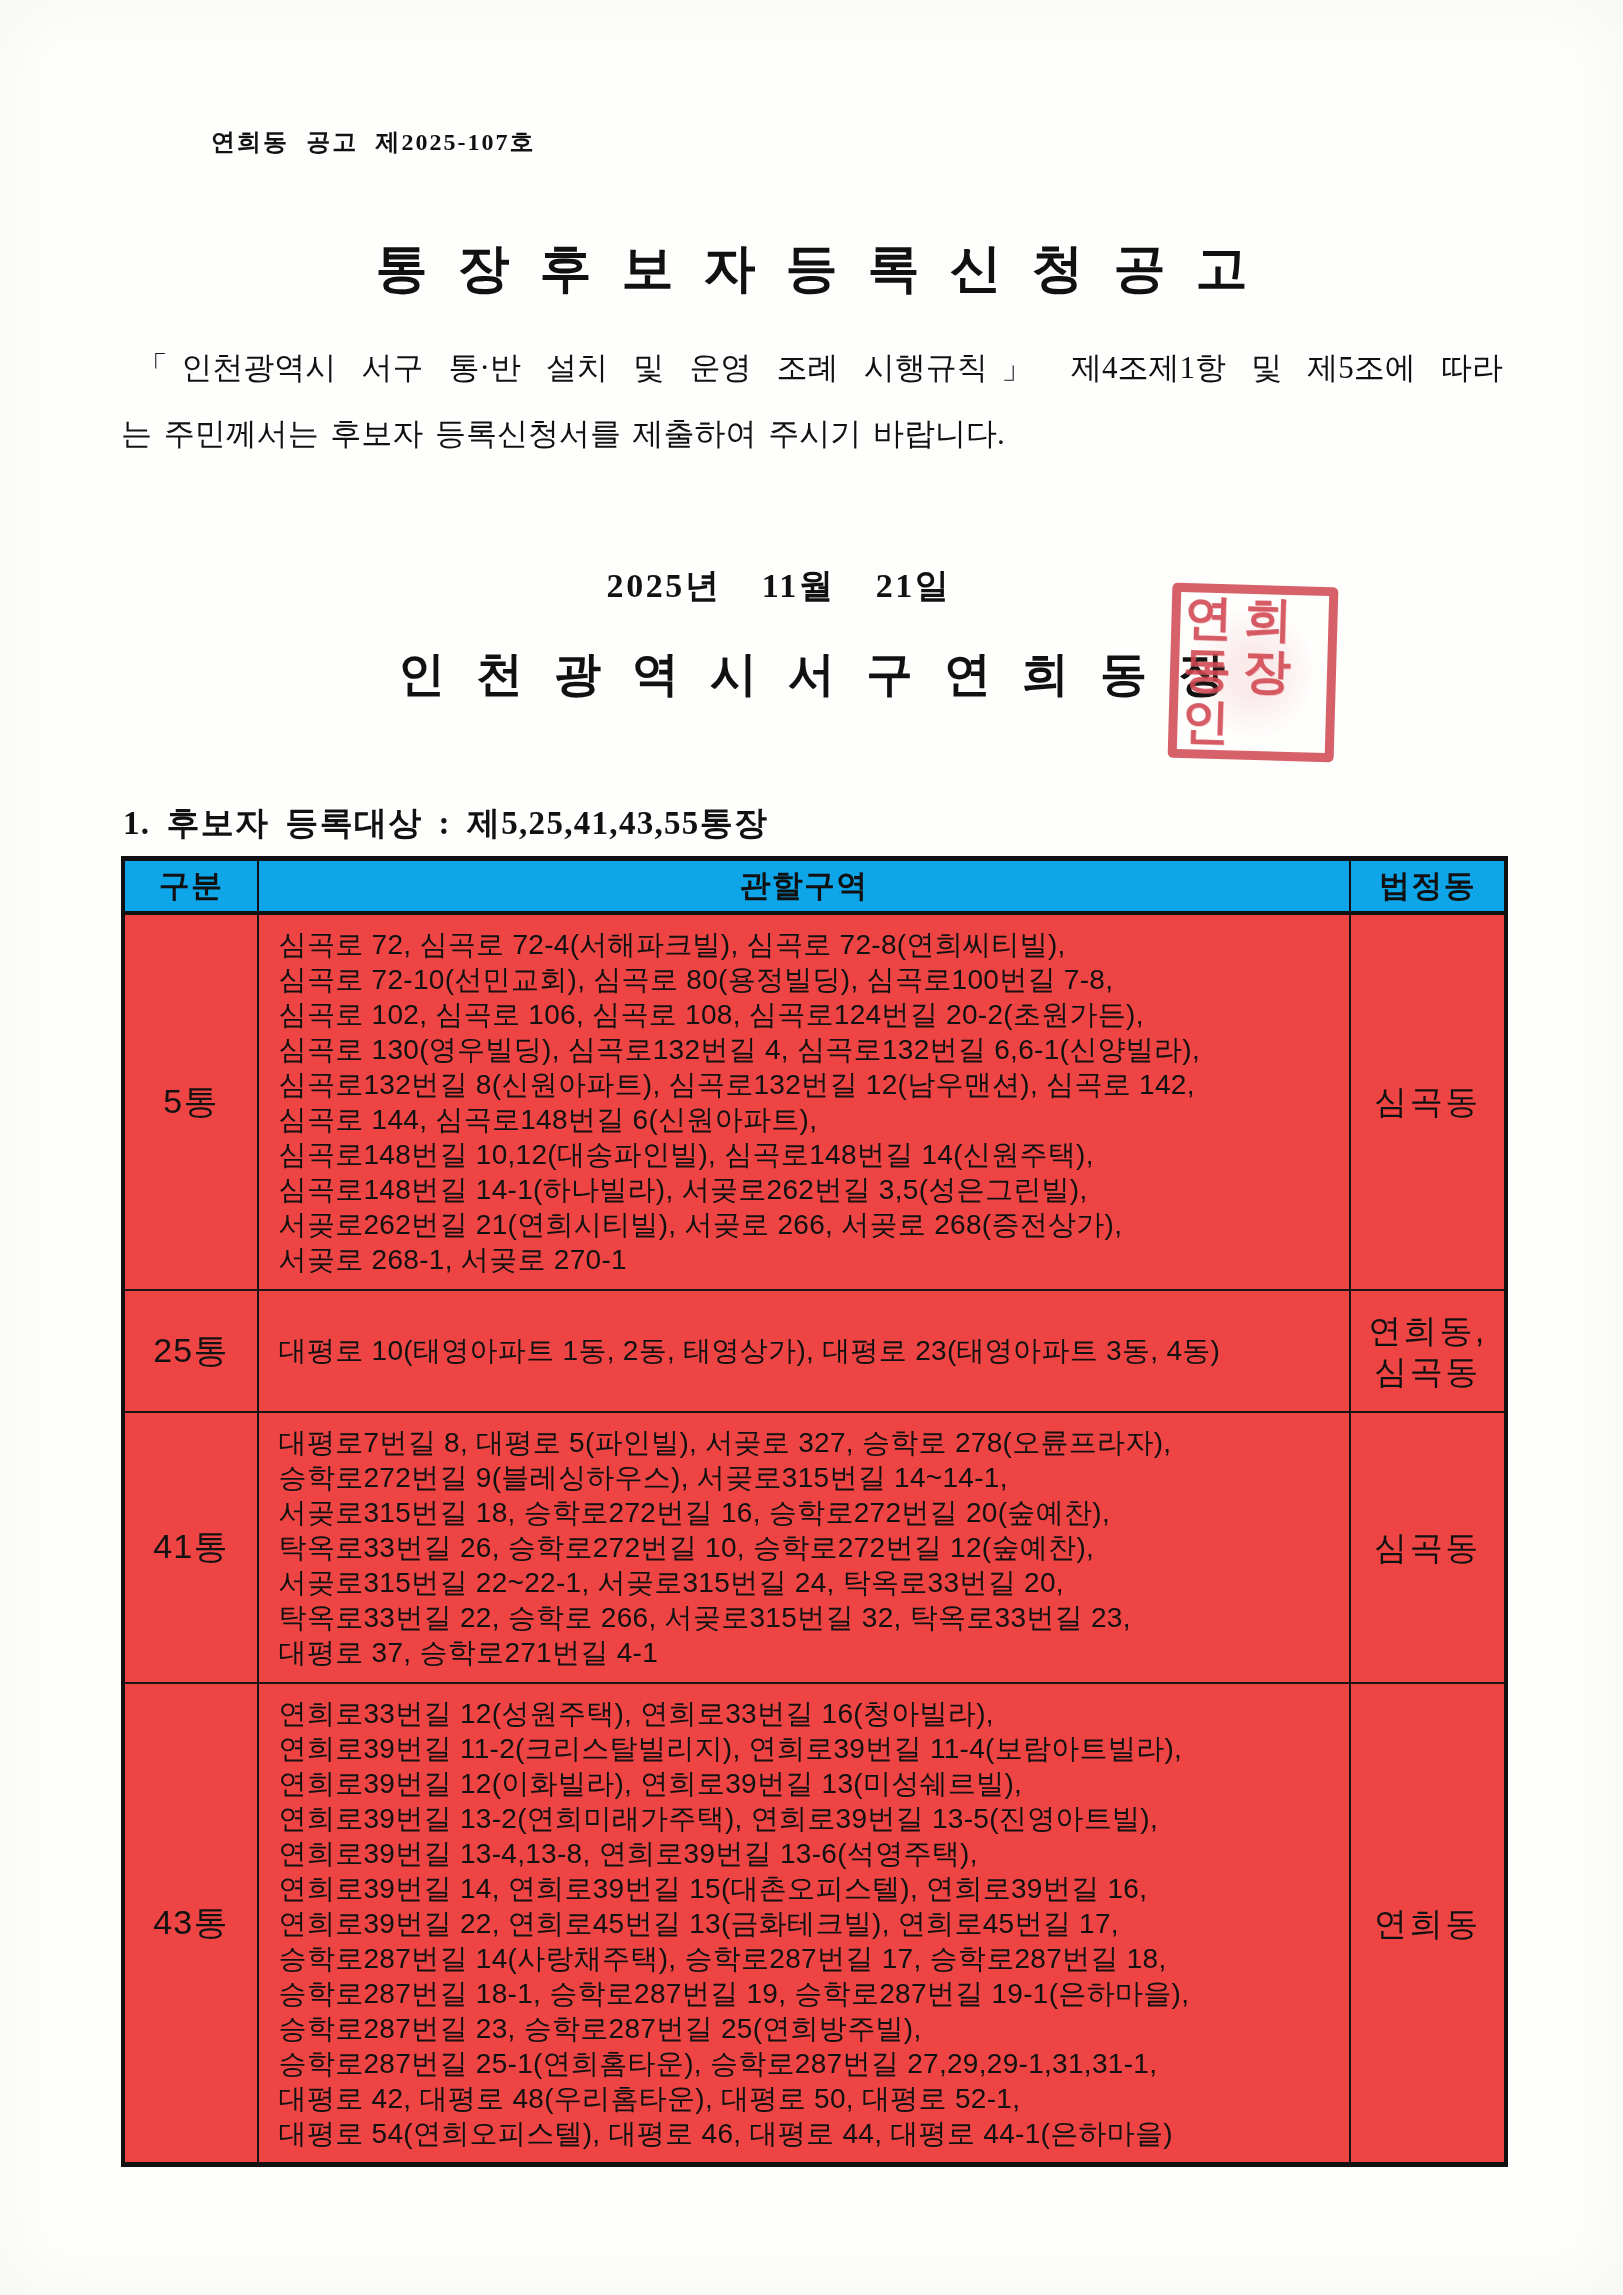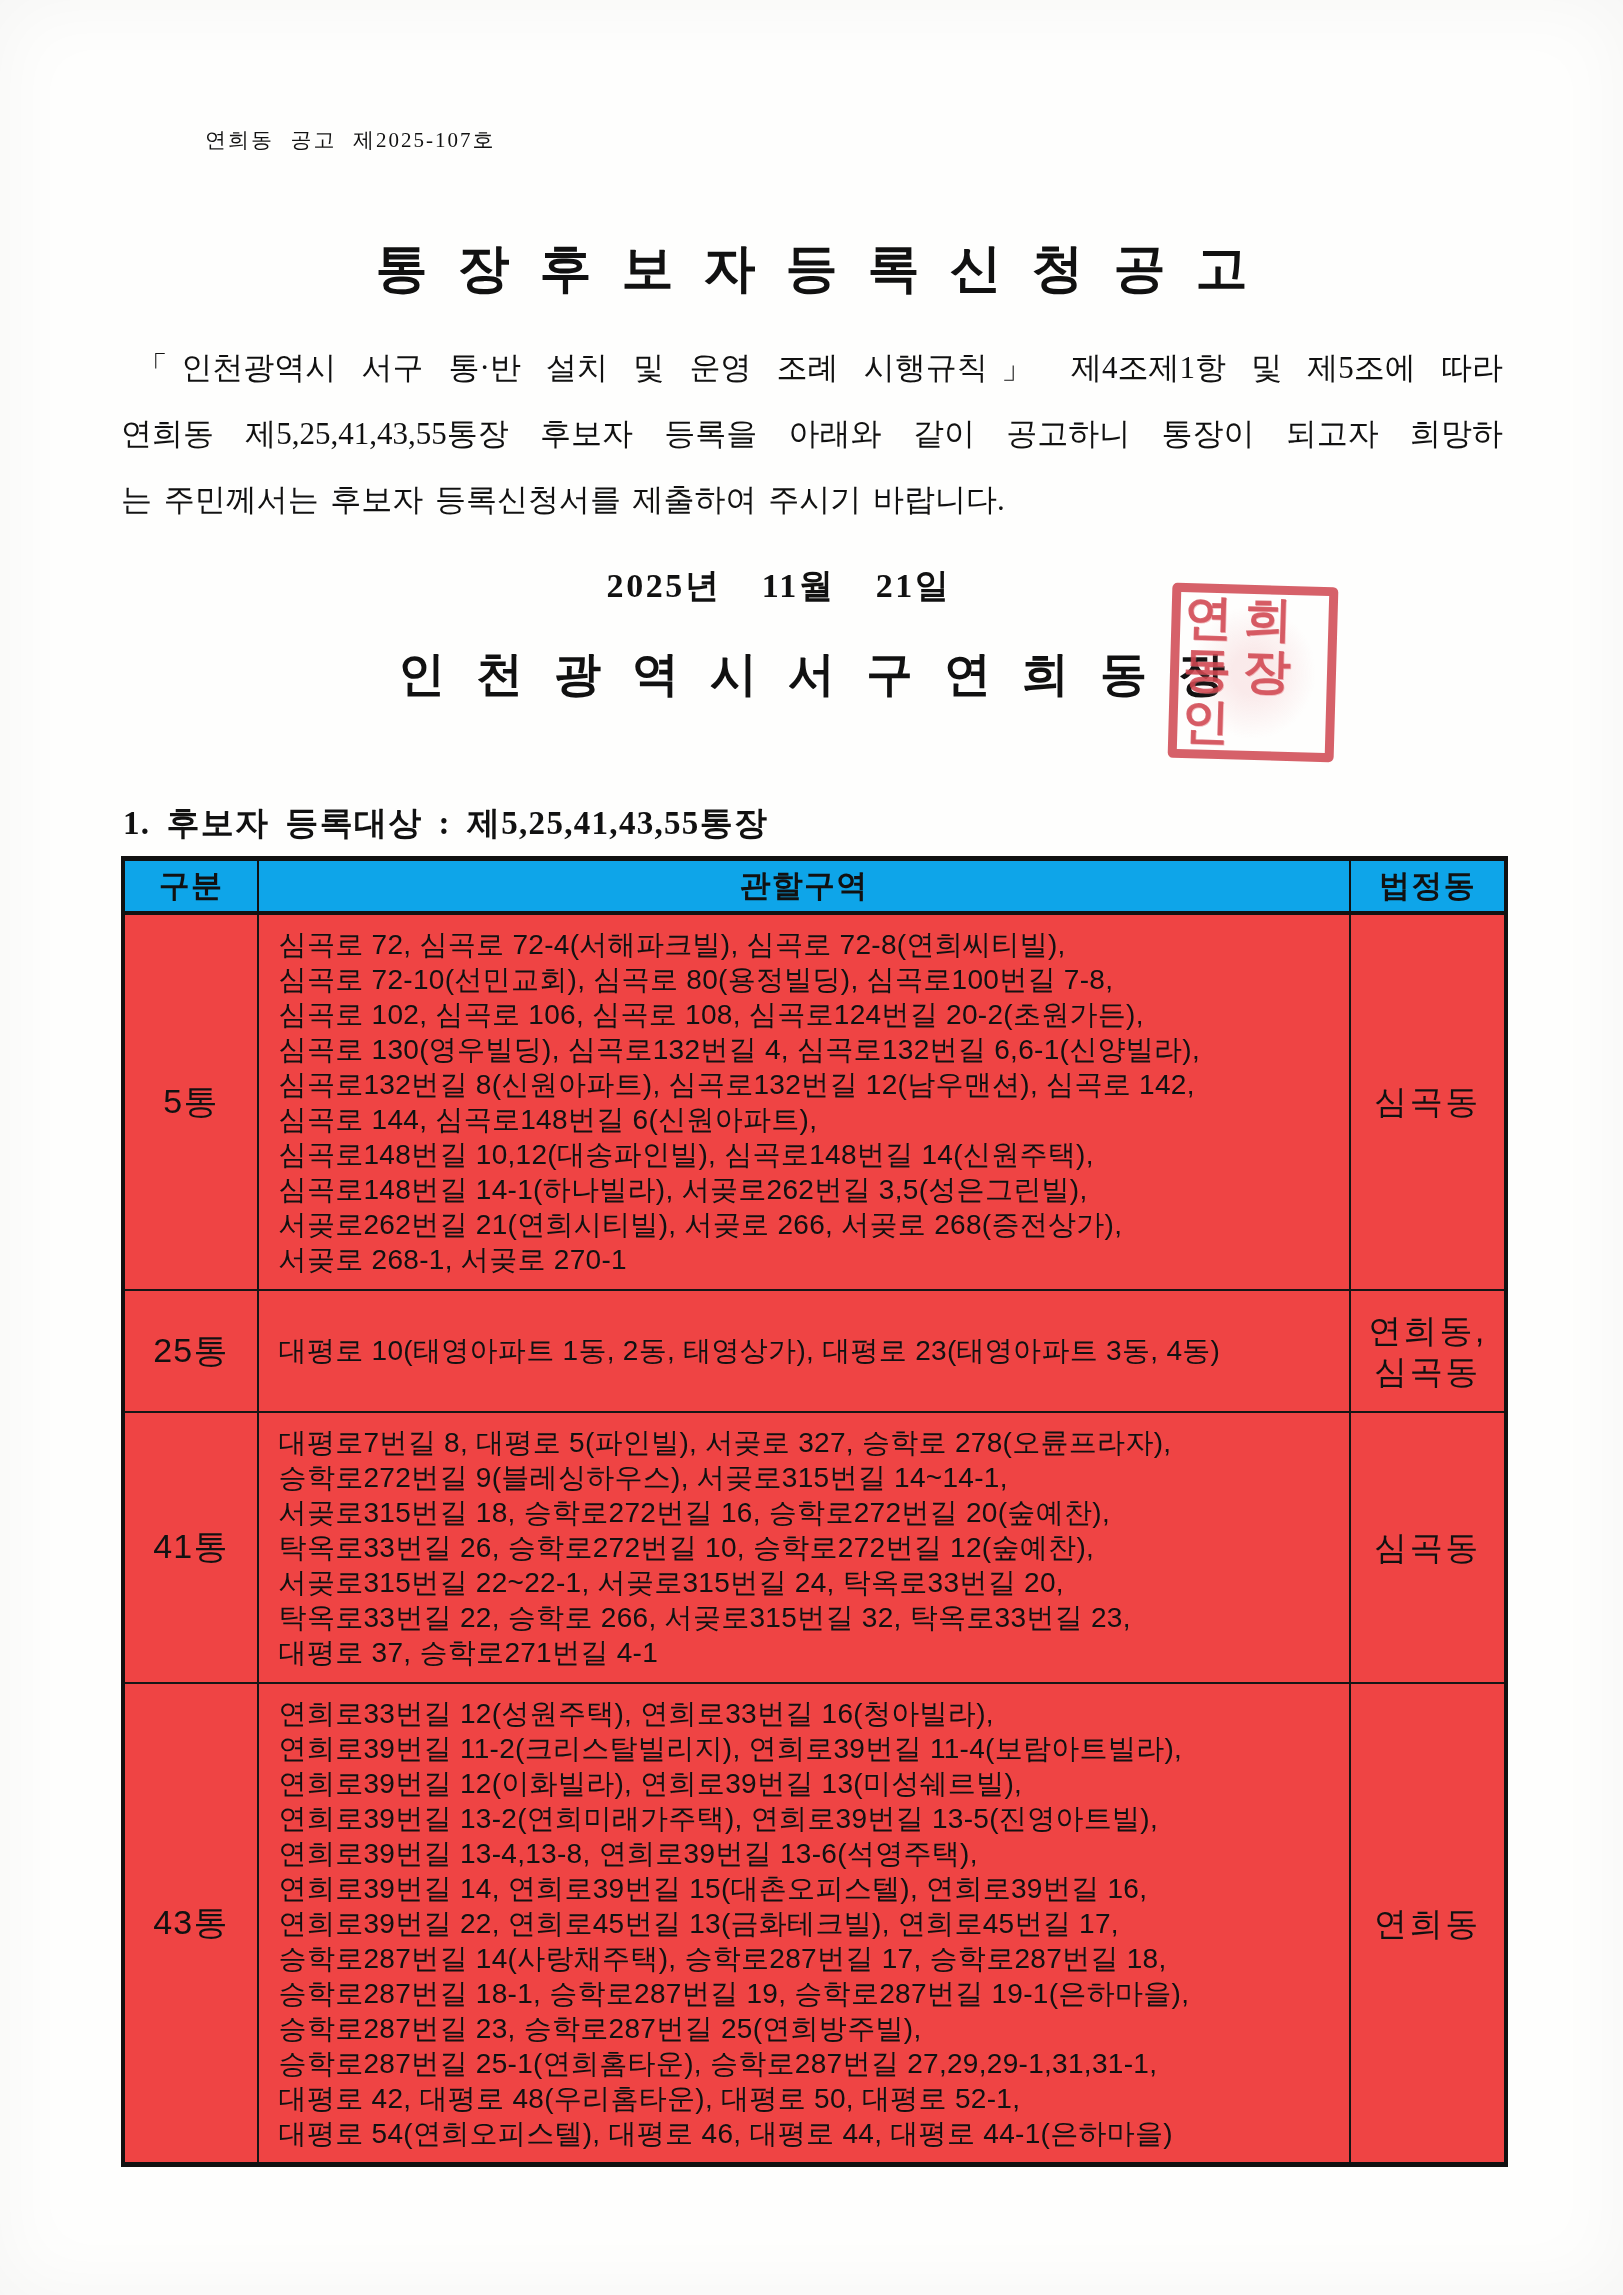--- a/index.html
+++ b/index.html
@@ -7,22 +7,22 @@
     position:relative;
     width:1623px;height:2295px;
     margin:0 auto;
     background:#fefefd;
     color:#111;
     font-family:"Liberation Serif","DejaVu Serif",serif;
     overflow:hidden;
     box-shadow:inset 0 0 79px rgba(0,0,0,0.04);
   }
   .doc-number{
-    position:absolute;left:205px;top:126px;
-    font-size:21px;font-weight:400;letter-spacing:2px;
+    position:absolute;left:211px;top:126px;
+    font-size:24px;font-weight:700;letter-spacing:2px;
     word-spacing:9.2px;
   }
   .notice-title{
     position:absolute;left:0;top:234px;width:1623px;
     text-align:center;
     font-size:52px;font-weight:800;
     letter-spacing:30px;
     text-indent:30px; 
   }
   .body-par{
@@ -117,21 +117,20 @@
 <body>
 
 <div class="page">
 
   <div class="doc-number">연희동 공고 제2025-107호</div>
 
   <div class="notice-title">통장후보자등록신청공고</div>
 
   <div class="body-par">
     <div class="body-line first justify">「인천광역시 서구 통·반 설치 및 운영 조례 시행규칙」  제4조제1항 및 제5조에 따라</div>
-    <div class="body-line justify">연희동 제5,25,41,43,55통장 후보자 등록을 아래와 같이 공고하니 통장이 되고자 희망하</div>
     <div class="body-line">는 주민께서는 후보자 등록신청서를 제출하여 주시기 바랍니다.</div>
   </div>
 
   <div class="date-line">2025년 11월 21일</div>
 
   <div class="signer-name">인천광역시서구연희동장</div>
 
   <div class="seal">
     <div class="seal-text">연희동장인</div>
   </div>

